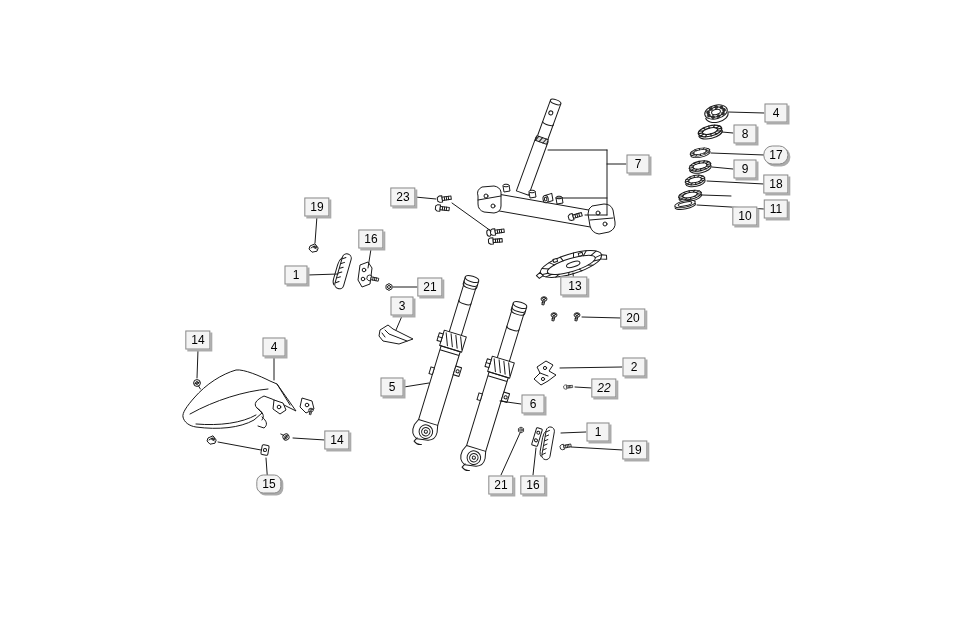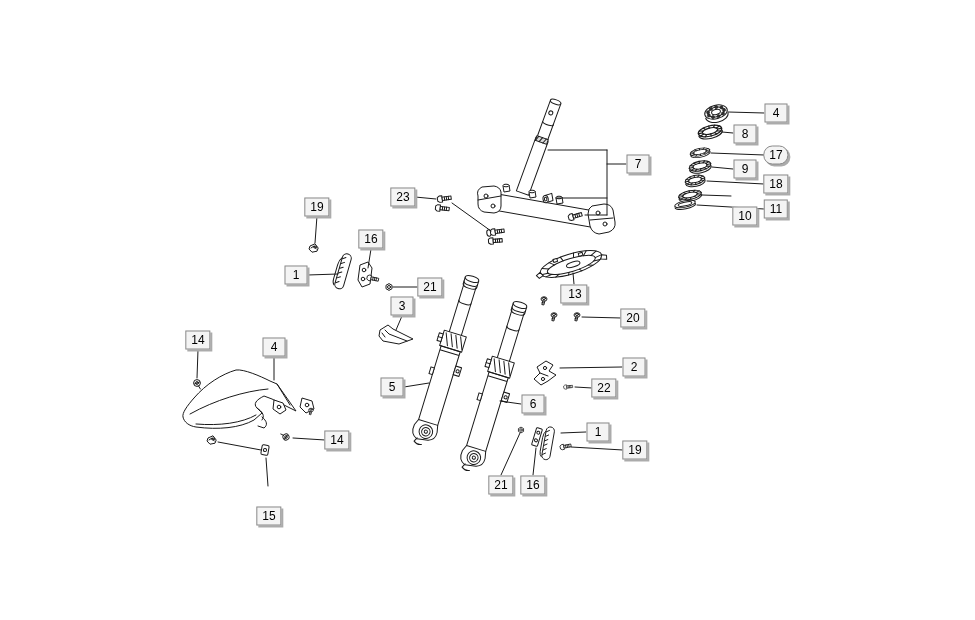--- a/index.html
+++ b/index.html
@@ -296,29 +296,29 @@
       <div class="callout" style="left: 776px; top: 184px;">18</div>
       <div class="callout" style="left: 745px; top: 180px; margin-top: 36px;">10</div>
       <div class="callout" style="left: 776px; top: 209px; text-align: right;">11</div>
       <div class="callout" style="left: 638px; top: 164px;">7</div>
       <div class="callout" style="left: 403px; top: 197px;">23</div>
       <div class="callout" style="left: 317px; top: 207px;">19</div>
       <div class="callout" style="left: 371px; top: 239px;">16</div>
       <div class="callout" style="left: 296px; top: 275px;">1</div>
       <div class="callout" style="left: 430px; top: 287px;">21</div>
       <div class="callout" style="left: 402px; top: 306px;">3</div>
-      <div class="callout" style="left: 574px; top: 294px; padding-left: 7px;">13</div>
+      <div class="callout" style="left: 574px; top: 286px; padding-left: 7px;">13</div>
       <div class="callout" style="left: 633px; top: 318px;">20</div>
       <div class="callout" style="left: 634px; top: 367px;">2</div>
-      <div class="callout" style="left: 604px; top: 388px;">22</div>
+      <div class="callout" style="left: 604px; top: 388px; font-style: italic;">22</div>
       <div class="callout" style="left: 392px; top: 387px;">5</div>
       <div class="callout" style="left: 533px; top: 404px;">6</div>
       <div class="callout" style="left: 198px; top: 340px;">14</div>
       <div class="callout" style="left: 274px; top: 347px;">4</div>
       <div class="callout" style="left: 337px; top: 440px;">14</div>
-      <div class="callout" style="left: 269px; top: 516px;">15</div>
+      <div class="callout" style="left: 269px; top: 484px; border-radius: 7px;">15</div>
       <div class="callout" style="left: 501px; top: 485px;">21</div>
       <div class="callout" style="left: 533px; top: 485px;">16</div>
       <div class="callout" style="left: 598px; top: 432px;">1</div>
       <div class="callout" style="left: 635px; top: 450px;">19</div>
     </div>
 
 </div>
 
 </body></html>

